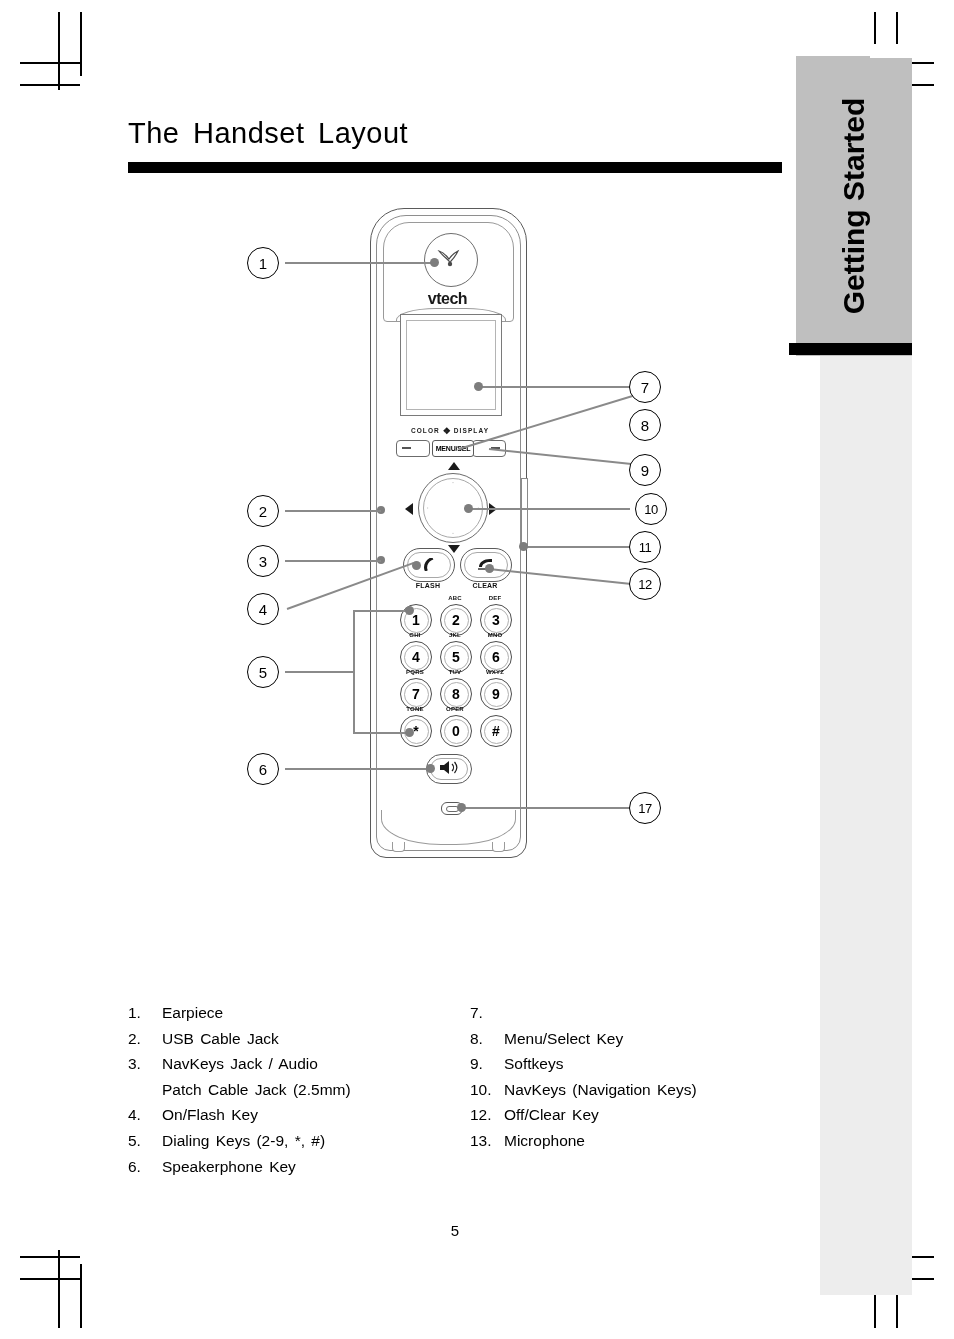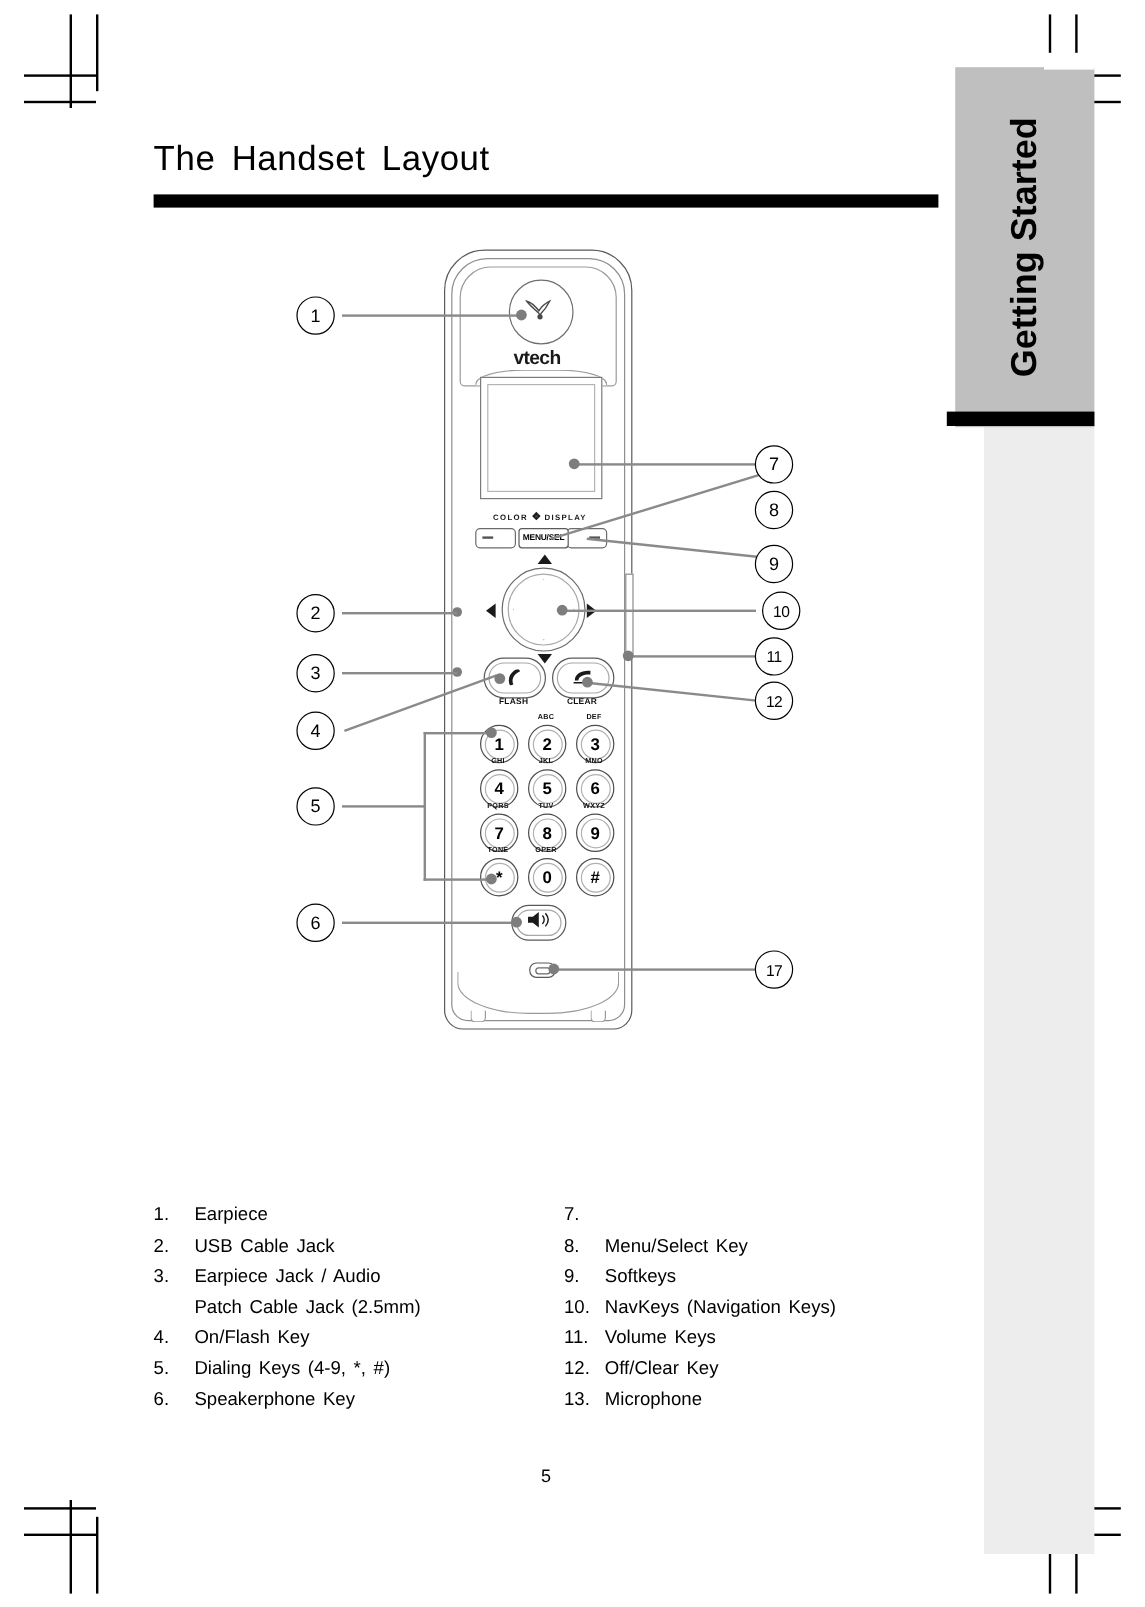--- a/index.html
+++ b/index.html
@@ -594,30 +594,30 @@
         <div class="legend-item">
           <span class="legend-num">1.</span>
           <span class="legend-text">Earpiece</span>
         </div>
         <div class="legend-item">
           <span class="legend-num">2.</span>
           <span class="legend-text">USB  Cable  Jack</span>
         </div>
         <div class="legend-item">
           <span class="legend-num">3.</span>
-          <span class="legend-text">Earpiece  Jack  /  Audio</span>
+          <span class="legend-text">NavKeys  Jack  /  Audio</span>
         </div>
         <div class="legend-cont">Patch  Cable  Jack  (2.5mm)</div>
         <div class="legend-item">
           <span class="legend-num">4.</span>
           <span class="legend-text">On/Flash  Key</span>
         </div>
         <div class="legend-item">
           <span class="legend-num">5.</span>
-          <span class="legend-text">Dialing  Keys  (4-9,  *,  #)</span>
+          <span class="legend-text">Dialing  Keys  (2-9,  *,  #)</span>
         </div>
         <div class="legend-item">
           <span class="legend-num">6.</span>
           <span class="legend-text">Speakerphone  Key</span>
         </div>
       </div>
     <div class="legend-col" id="legend-col-right">
         <div class="legend-item">
           <span class="legend-num">7.</span>
         </div>
@@ -627,24 +627,20 @@
         </div>
         <div class="legend-item">
           <span class="legend-num">9.</span>
           <span class="legend-text">Softkeys</span>
         </div>
         <div class="legend-item">
           <span class="legend-num">10.</span>
           <span class="legend-text">NavKeys  (Navigation  Keys)</span>
         </div>
         <div class="legend-item">
-          <span class="legend-num">11.</span>
-          <span class="legend-text">Volume  Keys</span>
-        </div>
-        <div class="legend-item">
           <span class="legend-num">12.</span>
           <span class="legend-text">Off/Clear  Key</span>
         </div>
         <div class="legend-item">
           <span class="legend-num">13.</span>
           <span class="legend-text">Microphone</span>
         </div>
       </div>
   </div>
 

